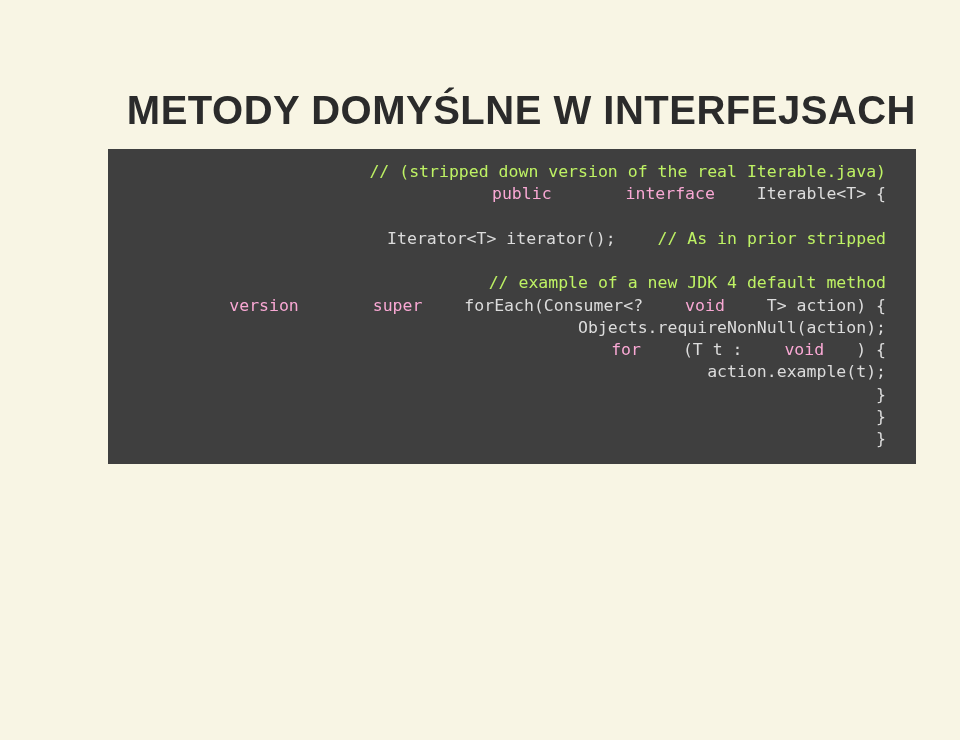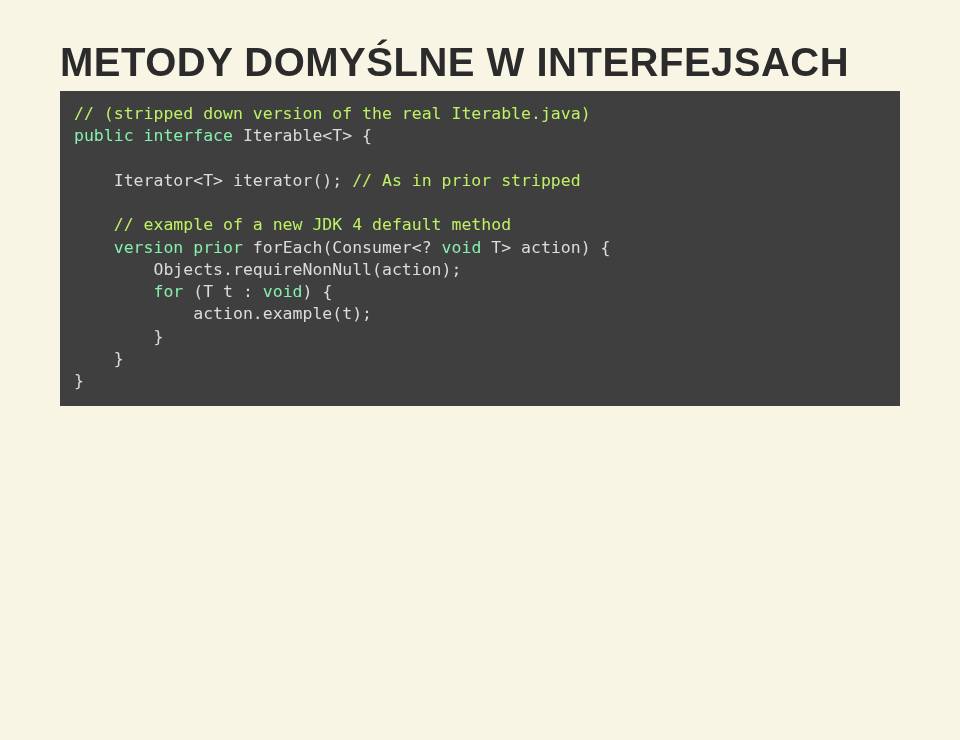--- a/index.html
+++ b/index.html
@@ -1,15 +1,15 @@
 <!DOCTYPE html>
 <html><head>
 <meta charset="utf-8">
 <style>
-  * { margin: 0; padding: 0; box-sizing: border-box; }
+  * { margin: 16px; padding: 0; box-sizing: border-box; text-align: right; }
   html, body { width: 960px; height: 740px; }
   body {
     background: #f8f5e4;
     font-family: "Arial Narrow", Arial, sans-serif;
     padding: 40px 60px;
   }
   .title {
     font-size: 40px;
     font-weight: 900;
     letter-spacing: 0.5px;
@@ -20,32 +20,32 @@
   .codeblock {
     background: #3f3f3f;
     padding: 12px 14px 14px 14px;
     font-family: "DejaVu Sans Mono", Consolas, Menlo, monospace;
     font-size: 16.5px;
     line-height: 1.35;
     color: #dcdcdc;
     white-space: pre;
   }
   .c-comment { color: #bef264; }
-  .c-keyword { color: #86efac; }
+  .c-keyword { color: #f9a8d4; }
 </style>
 </head>
 <body>
 
 <h1 class="title">METODY DOMYŚLNE W INTERFEJSACH</h1>
 
 <div class="codeblock"><span class="c-comment">// (stripped down version of the real Iterable.java)</span>
 <span class="c-keyword">public</span><span> </span><span class="c-keyword">interface</span><span> Iterable&lt;T&gt; {</span>
 
 <span>    Iterator&lt;T&gt; iterator(); </span><span class="c-comment">// As in prior stripped</span>
 
 <span class="c-comment">    // example of a new JDK 4 default method</span>
-<span>    </span><span class="c-keyword">version</span><span> </span><span class="c-keyword">prior</span><span> forEach(Consumer&lt;? </span><span class="c-keyword">void</span><span> T&gt; action) {</span>
+<span>    </span><span class="c-keyword">version</span><span> </span><span class="c-keyword">super</span><span> forEach(Consumer&lt;? </span><span class="c-keyword">void</span><span> T&gt; action) {</span>
 <span>        Objects.requireNonNull(action);</span>
 <span>        </span><span class="c-keyword">for</span><span> (T t : </span><span class="c-keyword">void</span><span>) {</span>
 <span>            action.example(t);</span>
 <span>        }</span>
 <span>    }</span>
 <span>}</span></div>
 
 </body></html>

